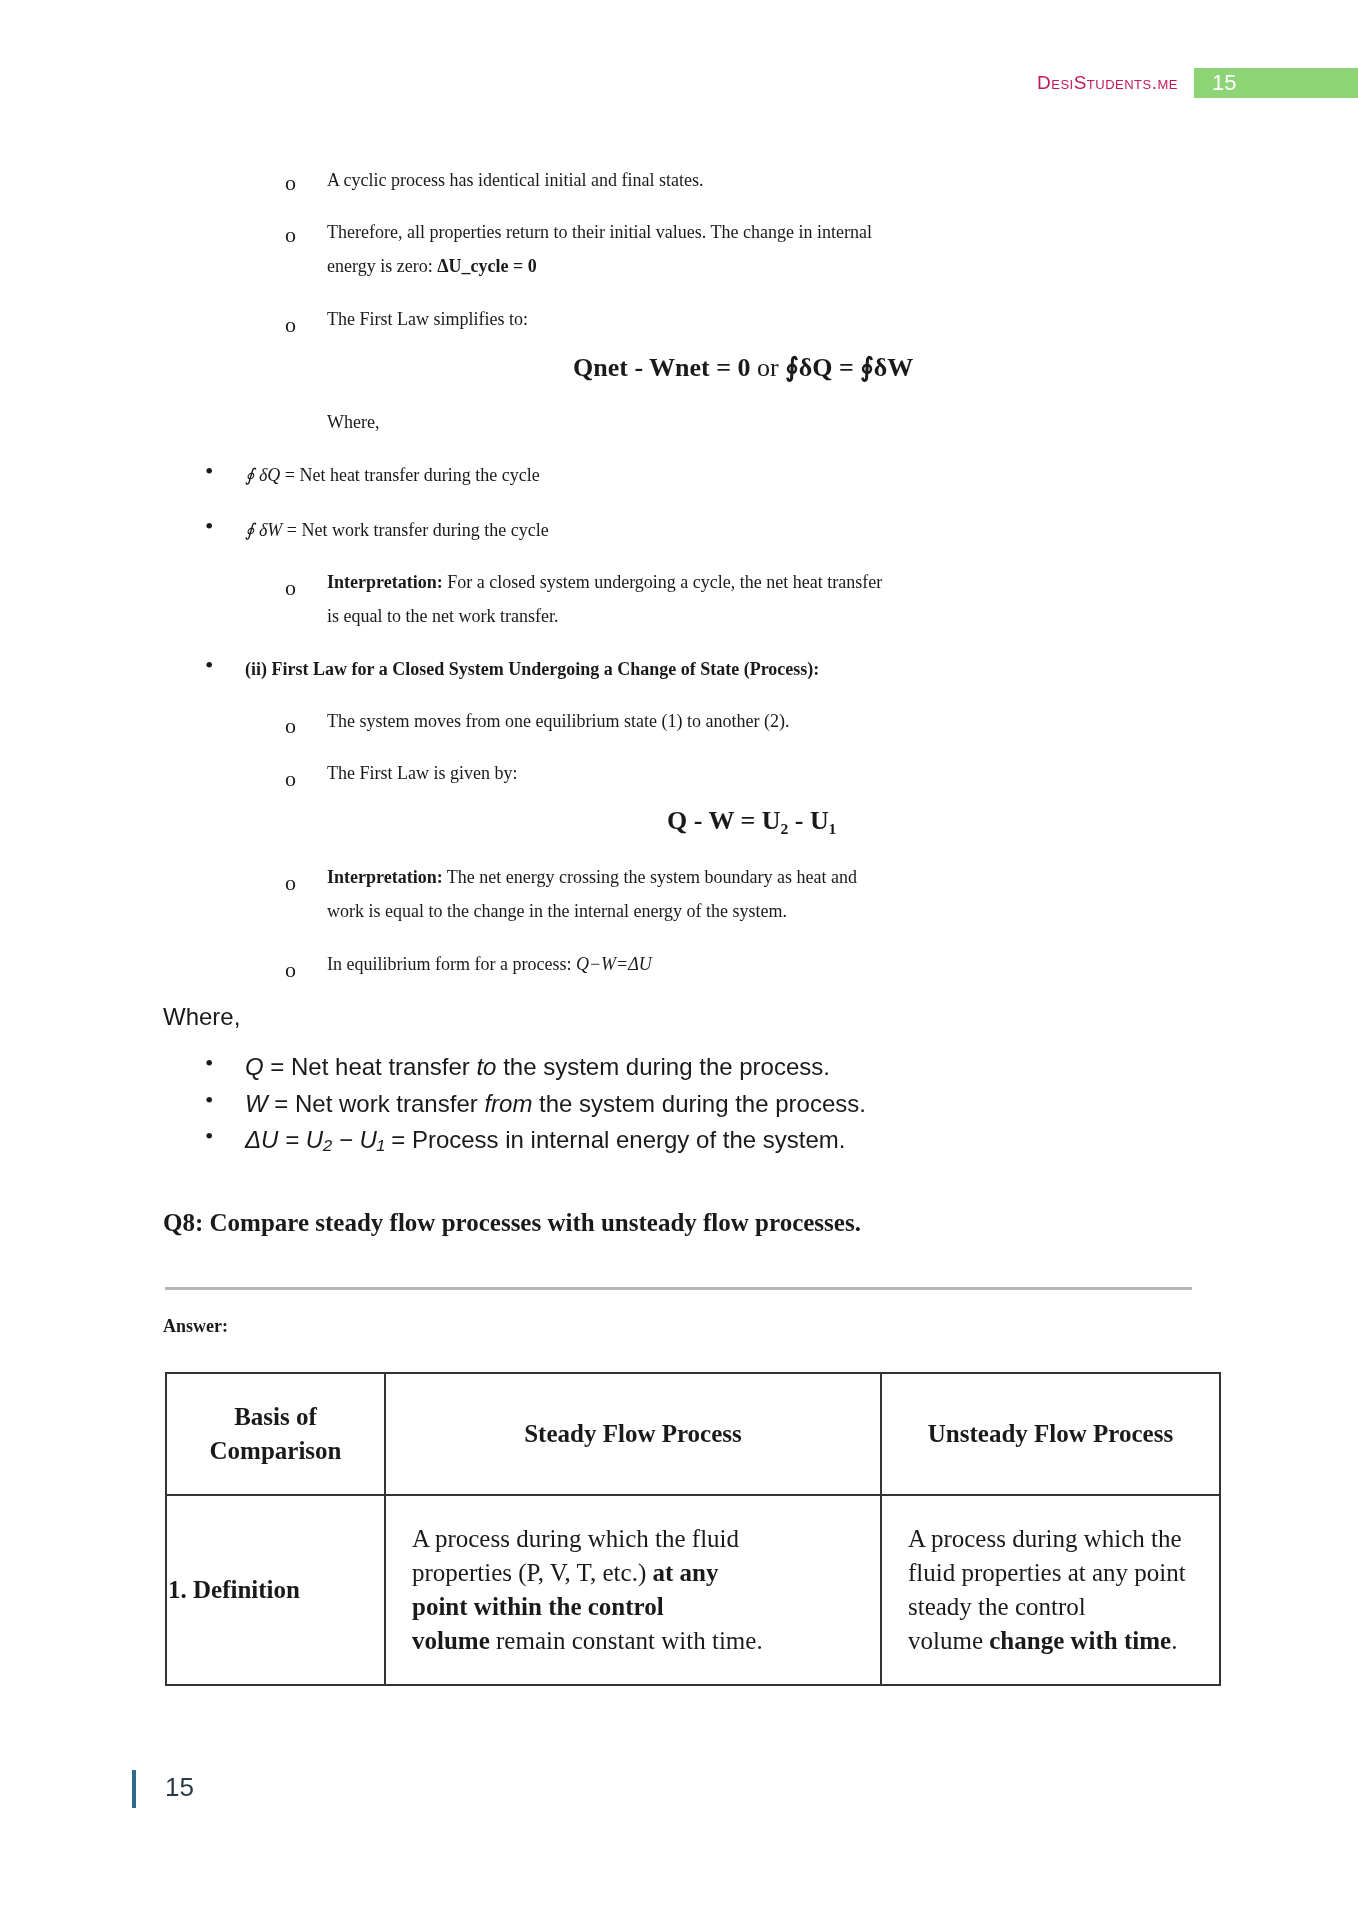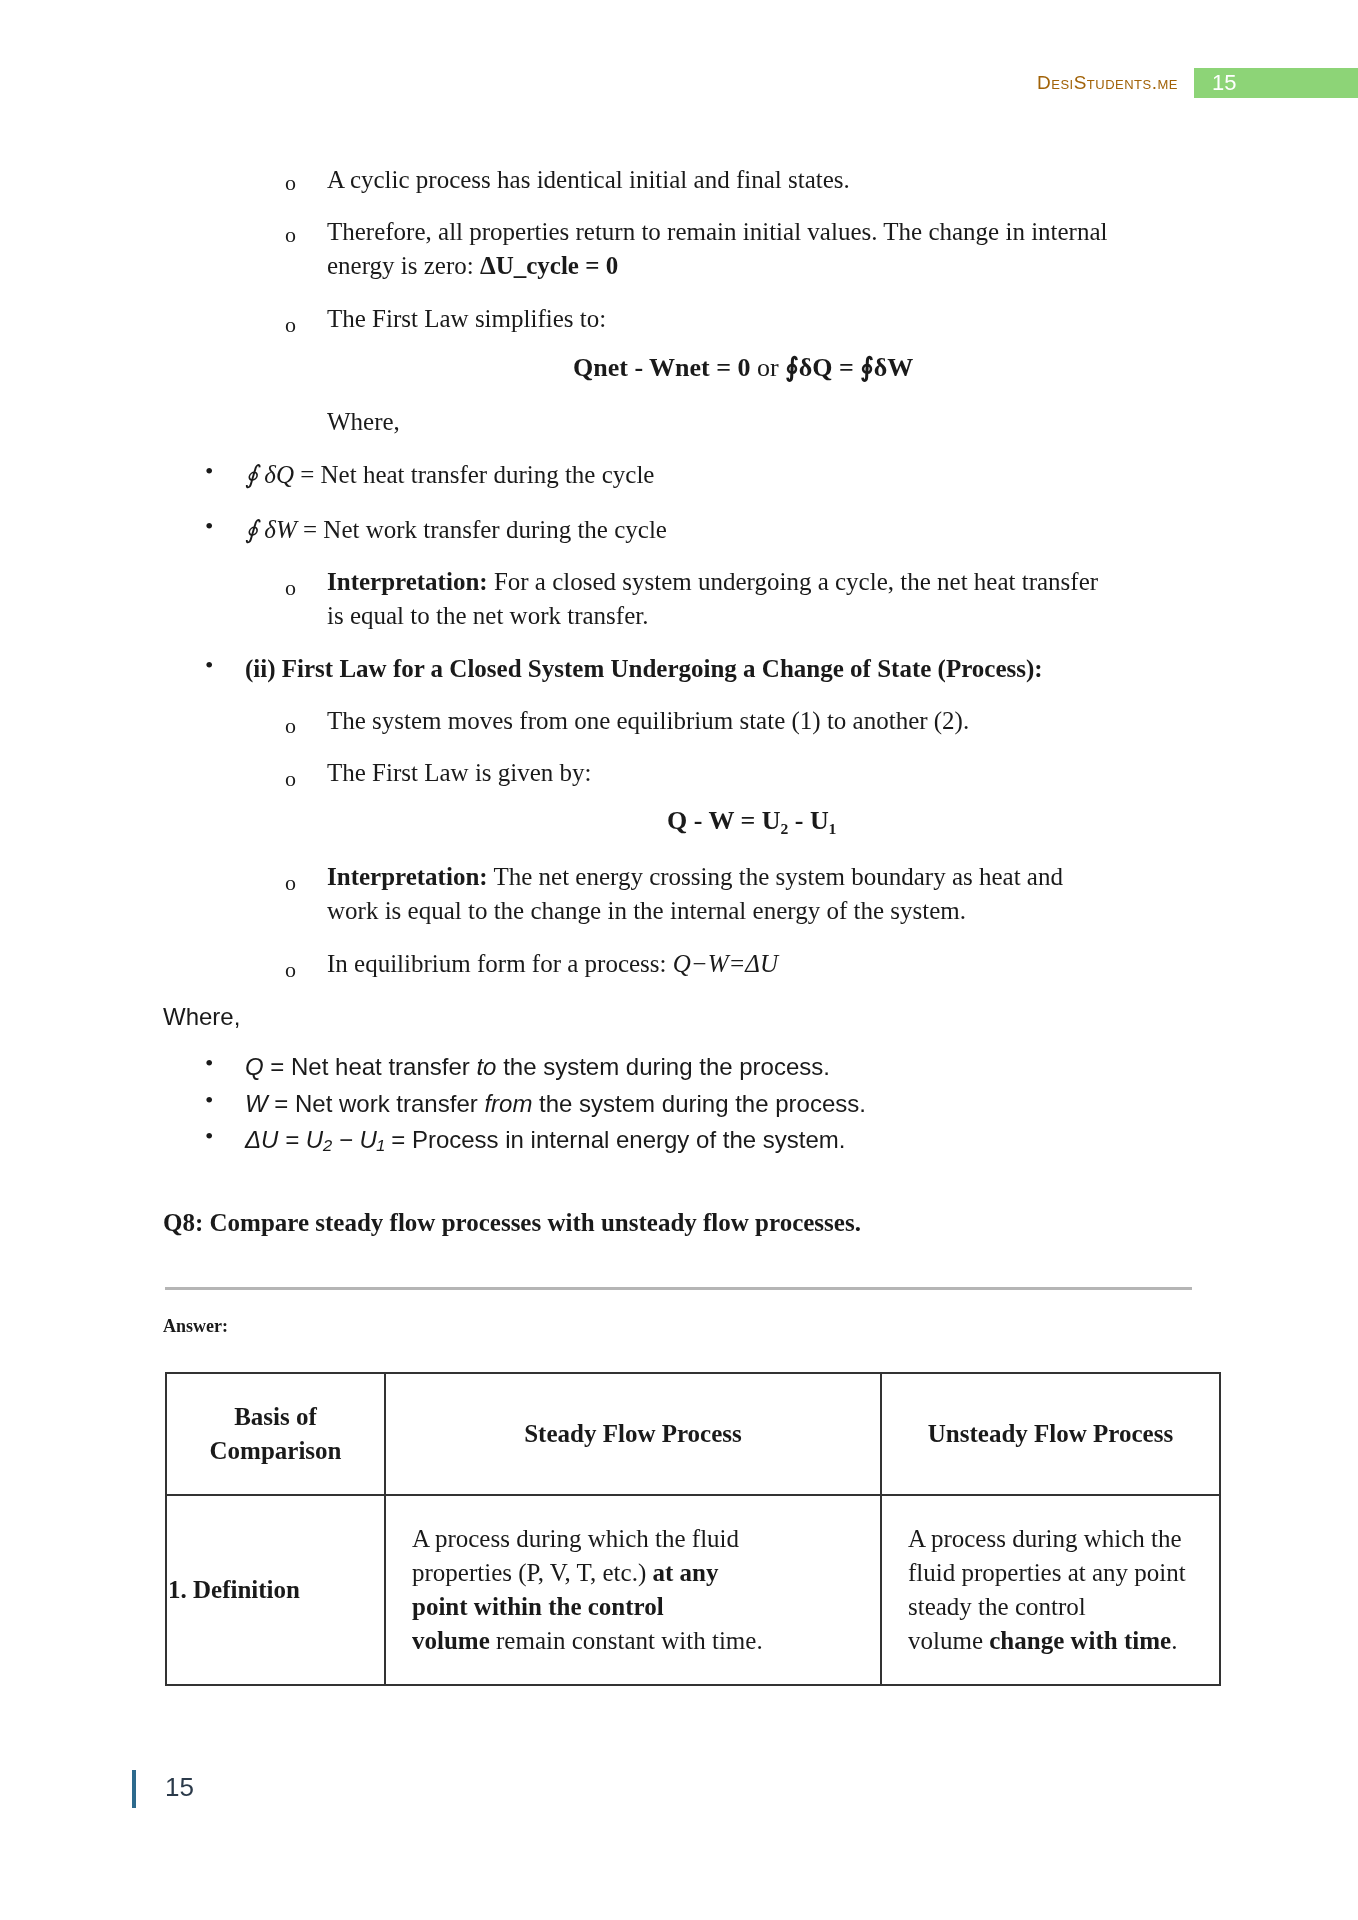--- a/index.html
+++ b/index.html
@@ -1,23 +1,23 @@
 <!DOCTYPE html>
 <html><head>
 <meta charset="utf-8">
 <style>
   html, body { margin: 0; padding: 0; }
   body {
     width: 1358px; height: 1920px; background: #ffffff; position: relative; overflow: hidden;
     font-family: "Liberation Serif", serif; color: #1a1a1a;
   }
   .header { position: absolute; top: 68px; right: 0; height: 30px; display: flex; align-items: center; }
-  .header .site { font-family: "Liberation Sans", sans-serif; font-size: 19px; color: #a16207; letter-spacing: 0.5px; margin-right: 16px; font-variant: small-caps; }
+  .header .site { font-family: "Liberation Sans", sans-serif; font-size: 19px; color: #be185d; letter-spacing: 0.5px; margin-right: 16px; font-variant: small-caps; }
   .header .pgbox { width: 164px; height: 30px; background: #8dd477; color: #ffffff; font-family: "Liberation Sans", sans-serif; font-size: 22px; line-height: 30px; padding-left: 18px; box-sizing: border-box; }
-  .abs { position: absolute; font-size: 25px; line-height: 34px; }
+  .abs { position: absolute; font-size: 18px; line-height: 34px; }
   .bullet-o { position: absolute; font-size: 22px; }
   .bullet-d { position: absolute; font-size: 24px; }
   .bold { font-weight: bold; }
   .ital { font-style: italic; }
   .sans { font-family: "Liberation Sans", sans-serif; }
   .center-eq { position: absolute; font-size: 26px; font-weight: bold; }
   .rule { position: absolute; left: 165px; top: 1287px; width: 1027px; height: 3px; background: #b5b5b5; }
   table.cmp { position: absolute; left: 165px; top: 1372px; width: 1056px; border-collapse: collapse; }
   table.cmp td { border: 2px solid #333; font-size: 25px; line-height: 34px; vertical-align: middle; }
   table.cmp td.hdr { height: 118px; text-align: center; font-weight: bold; }
@@ -33,21 +33,21 @@
 
 <div class="header">
   <span class="site">DesiStudents.me</span>
   <span class="pgbox">15</span>
 </div>
 
 <span class="bullet-o" style="left:285px;top:170px;">o</span>
 <div class="abs" style="left:327px;top:163px;">A cyclic process has identical initial and final states.</div>
 
 <span class="bullet-o" style="left:285px;top:222px;">o</span>
-<div class="abs" style="left:327px;top:215px;">Therefore, all properties return to remain initial values. The change in internal</div>
+<div class="abs" style="left:327px;top:215px;">Therefore, all properties return to their initial values. The change in internal</div>
 <div class="abs" style="left:327px;top:249px;"><span>energy is zero: </span><span class="bold">ΔU_cycle = 0</span></div>
 
 <span class="bullet-o" style="left:285px;top:312px;">o</span>
 <div class="abs" style="left:327px;top:302px;">The First Law simplifies to:</div>
 
 <div class="center-eq" style="left:573px;top:352px;"><span>Qnet - Wnet = 0</span><span style="font-weight:normal"> or </span><span>∮δQ = ∮δW</span></div>
 
 <div class="abs" style="left:327px;top:405px;">Where,</div>
 
 <span class="bullet-d" style="left:205px;top:458px;">•</span>

